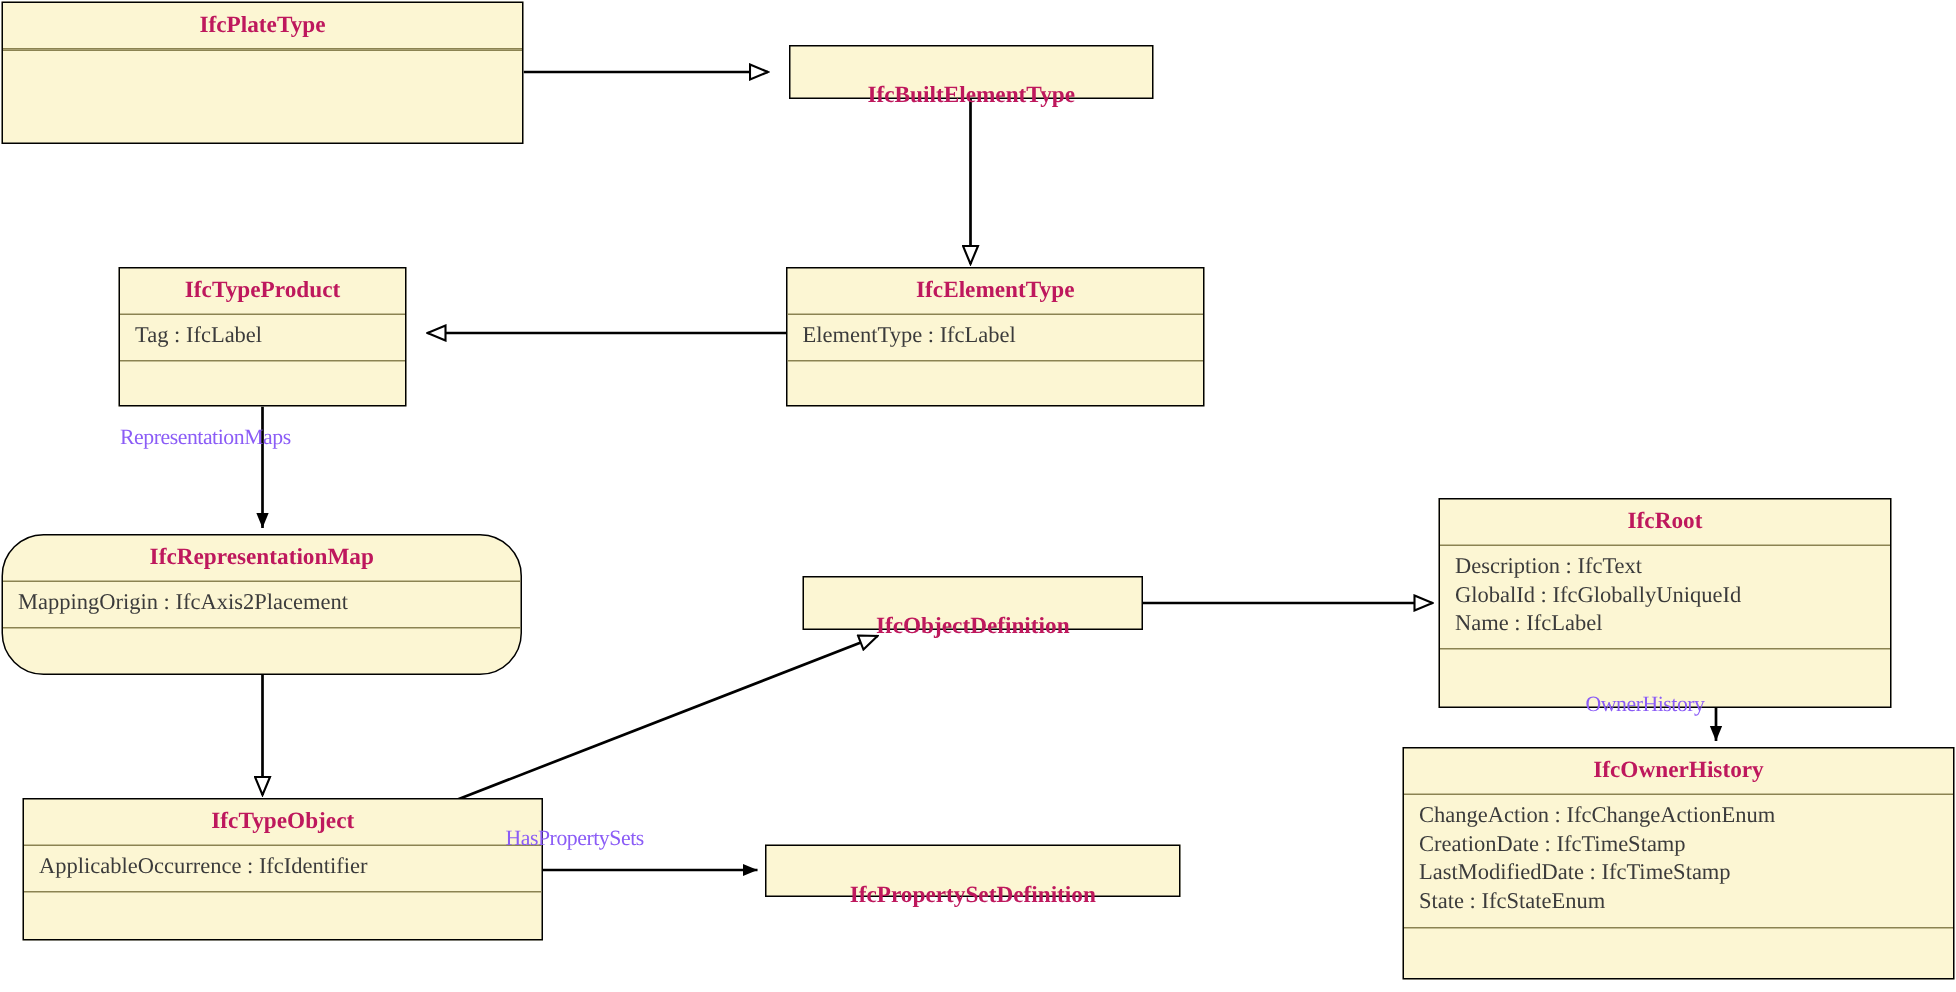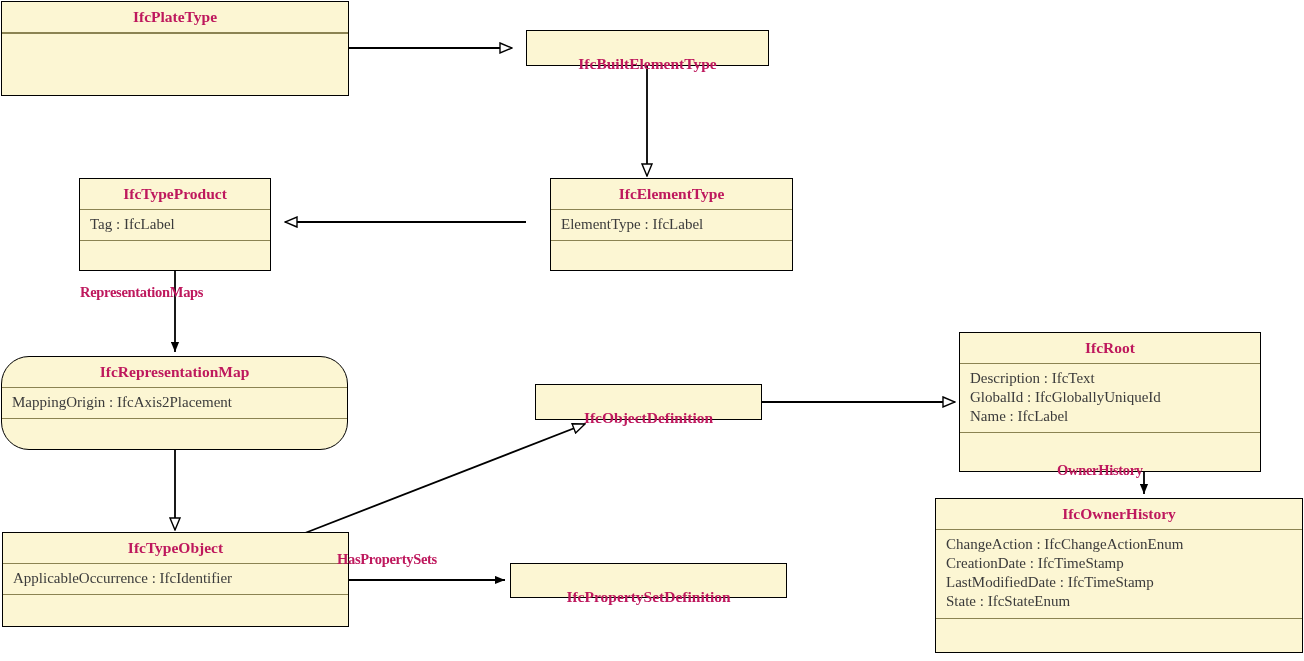--- a/index.html
+++ b/index.html
@@ -66,23 +66,23 @@
     left: 0;
     top: 0;
     width: 1304px;
     height: 661px;
     pointer-events: none;
   }
   
   .edge-label {
     position: absolute;
     font-family: "Liberation Serif", "DejaVu Serif", serif;
-    font-weight: bold;
+    font-weight: normal;
     font-size: 14.5px;
-    color: #be185d;
+    color: #8b5cf6;
     white-space: nowrap;
     letter-spacing: -0.3px;
   }
 </style>
 </head>
 <body>
 
 <div id="canvas">
 
   <svg id="links" viewBox="0 0 1304 661" width="1304" height="661">
@@ -146,21 +146,21 @@
   <div class="uml-class" style="left:79px; top:178px; width:192px; height:93px;">
     <div class="cls-title">IfcTypeProduct</div>
     <div class="cls-sep"></div>
     <div class="cls-attrs">
       <span class="attr">Tag : IfcLabel</span>
     </div>
     <div class="cls-sep"></div>
     <div class="cls-ops"></div>
   </div>
 
-  <div class="uml-class" style="left:550px; top:178px; width:243px; height:93px;">
+  <div class="uml-class" style="left:524px; top:178px; width:279px; height:93px;">
     <div class="cls-title">IfcElementType</div>
     <div class="cls-sep"></div>
     <div class="cls-attrs">
       <span class="attr">ElementType : IfcLabel</span>
     </div>
     <div class="cls-sep"></div>
     <div class="cls-ops"></div>
   </div>
 
   <div class="uml-class" style="left:1px; top:356px; width:347px; height:94px;border-radius:28px;">
@@ -182,21 +182,21 @@
     <div class="cls-sep"></div>
     <div class="cls-attrs">
       <span class="attr">Description : IfcText</span>
       <span class="attr">GlobalId : IfcGloballyUniqueId</span>
       <span class="attr">Name : IfcLabel</span>
     </div>
     <div class="cls-sep"></div>
     <div class="cls-ops"></div>
   </div>
 
-  <div class="uml-class" style="left:2px; top:532px; width:347px; height:95px;">
+  <div class="uml-class" style="left:15px; top:532px; width:347px; height:95px;">
     <div class="cls-title">IfcTypeObject</div>
     <div class="cls-sep"></div>
     <div class="cls-attrs">
       <span class="attr">ApplicableOccurrence : IfcIdentifier</span>
     </div>
     <div class="cls-sep"></div>
     <div class="cls-ops"></div>
   </div>
 
   <div class="uml-class single" style="left:510px; top:563px; width:277px; height:35px;">

